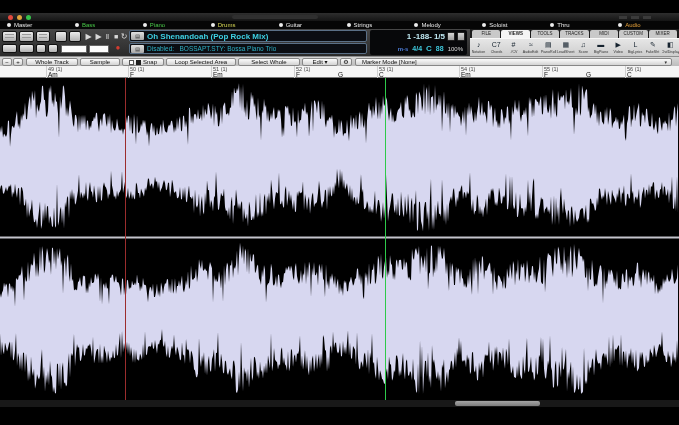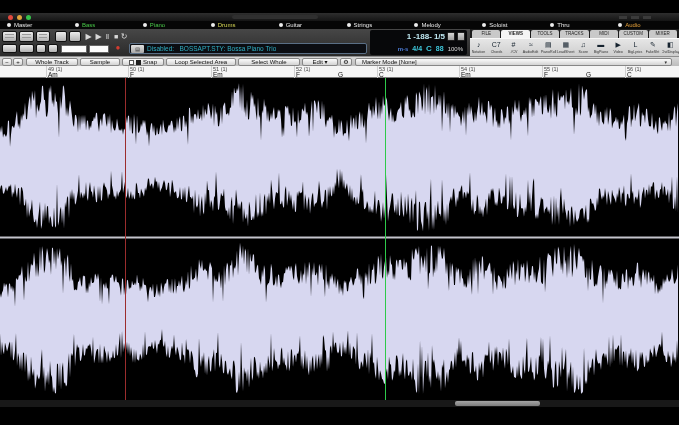--- a/index.html
+++ b/index.html
@@ -161,20 +161,24 @@
     <span class="tic" style="left:120px;width:8px;font-size:8px;">↻</span>
 
     <div class="mbtn" style="left:2px;top:15px;width:15px;height:9px;"></div>
     <div class="mbtn" style="left:19px;top:15px;width:15px;height:9px;"></div>
     <div class="mbtn" style="left:36px;top:15px;width:10px;height:9px;"></div>
     <div class="mbtn" style="left:48px;top:15px;width:10px;height:9px;"></div>
     <div class="field" style="left:61px;top:16px;width:26px;height:8px;"></div>
     <div class="field" style="left:89px;top:16px;width:20px;height:8px;"></div>
     <span class="tic" style="left:112px;top:13px;width:12px;font-size:8px;color:#d23c30;">●</span>
 
+    <div class="songrow" style="top:1px;height:12px;">
+      <span class="chip">▤</span>
+      <span class="song-title">Oh Shenandoah (Pop Rock Mix)</span>
+    </div>
     <div class="songrow" style="top:14px;height:11px;">
       <span class="chip">▤</span>
       <span class="song-style">Disabled: _BOSSAPT.STY: Bossa Piano Trio</span>
     </div>
 
     <div class="display">
       <div class="disp-row1">
         <span class="num">1</span>
         <span class="num">-188-</span>
         <span class="num">1/5</span>

